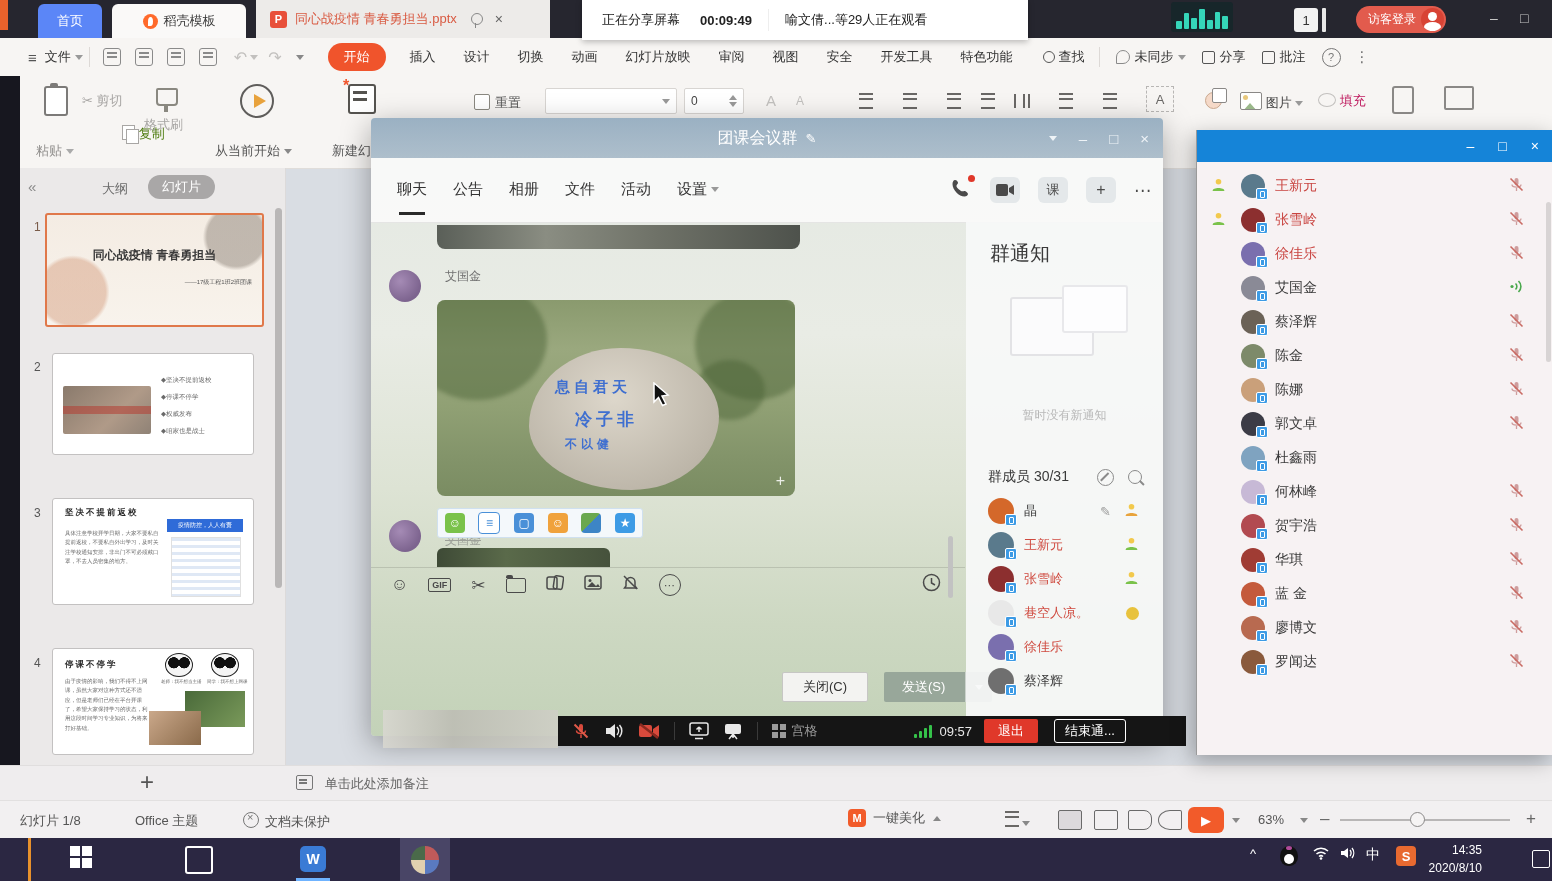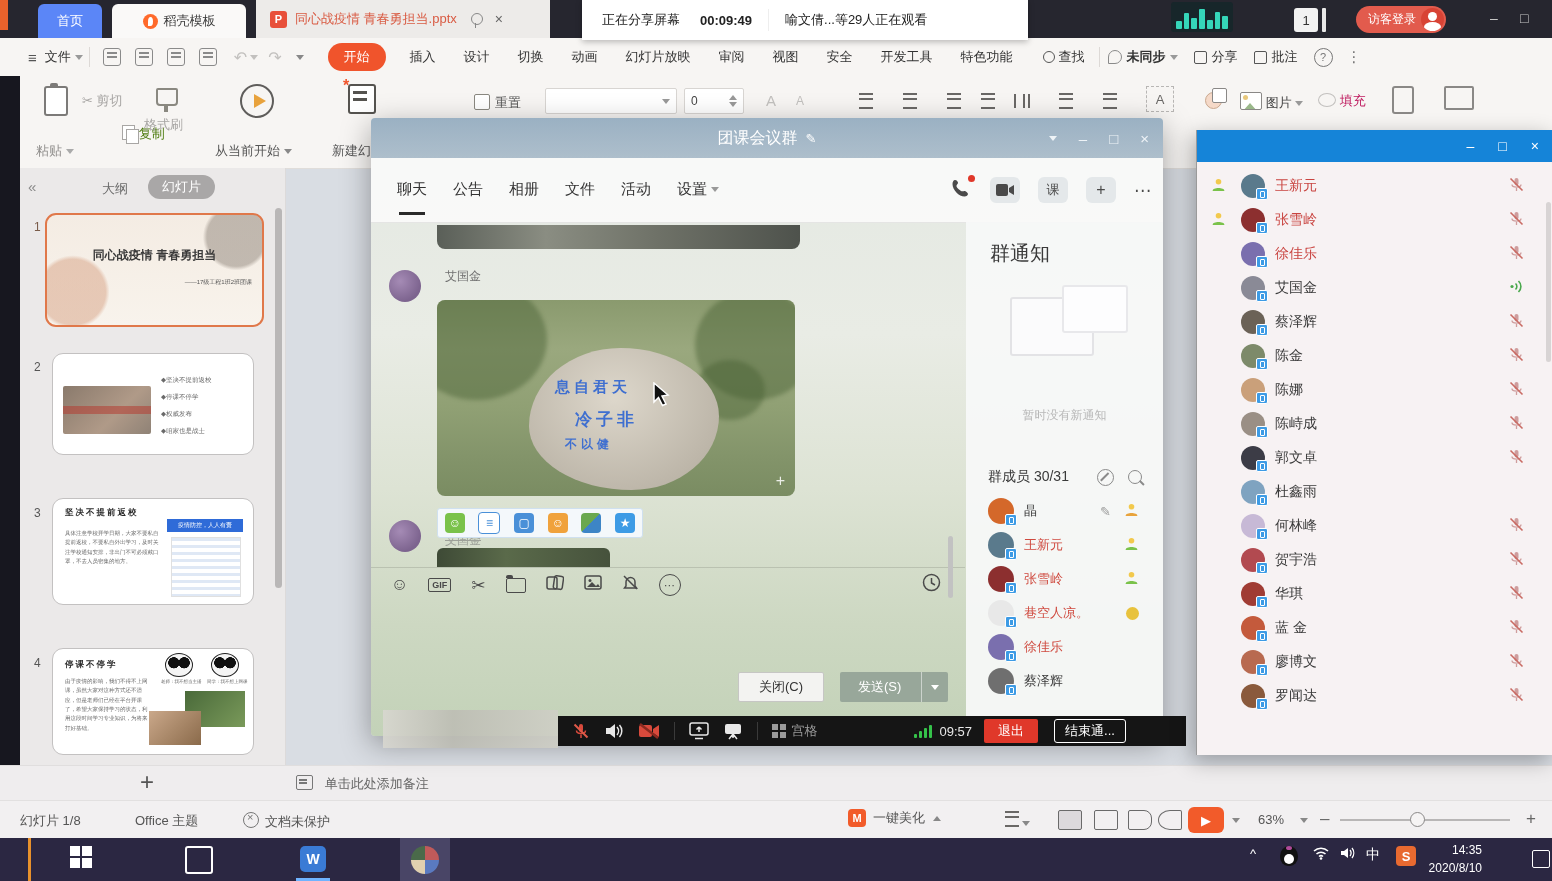--- a/index.html
+++ b/index.html
@@ -72,21 +72,21 @@
   .shape-ico i{position:absolute;left:0;top:4px;width:15px;height:15px;border-radius:50%;background:#f5d9c8;border:1.5px solid #caa88e;}
   .shape-ico b{position:absolute;right:0;top:0;width:13px;height:13px;border:1.5px solid #8a8886;border-radius:2px;background:#fff;}
   .pic-ico{display:inline-block;width:20px;height:16px;border:1.5px solid #8a8886;border-radius:2px;position:relative;vertical-align:-3px;background:#fff;overflow:hidden;}
   .pic-ico:before{content:"";position:absolute;left:2px;top:2px;width:5px;height:5px;border-radius:50%;background:#e8c87c;}
   .pic-ico:after{content:"";position:absolute;left:1px;bottom:-3px;width:0;height:0;border-left:8px solid transparent;border-right:8px solid transparent;border-bottom:9px solid #9ab88a;}
 
   
   .leftdark{position:absolute;left:0;top:76px;width:20px;height:724px;background:#17171f;}
   .sidepanel{position:absolute;left:20px;top:168px;width:265px;height:597px;background:#ebe9e9;border-right:1px solid #dcdada;}
   .side-tab-pill{background:#a9a7a7;color:#fff;border-radius:12px;padding:3px 14px;font-size:13px;}
-  .thumb{position:absolute;background:#fff;border:1px solid #c3c1c1;border-radius:11px;overflow:hidden;}
+  .thumb{position:absolute;background:#fff;border:1px solid #c3c1c1;border-radius:3px;overflow:hidden;}
   .thumb-sel{border:2px solid #e0784a;}
   .thumb-num{position:absolute;font-size:12px;color:#7a5c49;}
   .scrollbar-v{position:absolute;width:7px;background:#b9b7b7;border-radius:4px;}
   .tinytext{color:#6a6a6a;overflow:hidden;}
 
   
   .chatwin{position:absolute;left:371px;top:118px;width:792px;height:618px;z-index:10;border-radius:4px;overflow:hidden;
     box-shadow:0 8px 30px rgba(0,0,0,.35);
     background:linear-gradient(180deg,#e3e8e2 0%,#e9ece5 35%,#dde3d4 60%,#cdd8c2 82%,#c3d2b8 100%);}
   .chat-titlebar{position:absolute;left:0;top:0;width:100%;height:40px;
@@ -109,21 +109,21 @@
     border-radius:48% 52% 46% 54%/55% 48% 52% 45%;}
   .rocktext{position:absolute;color:#3f6fd0;font-weight:bold;font-size:15px;letter-spacing:4px;white-space:nowrap;}
   .hovertools{position:absolute;left:66px;top:390px;width:204px;height:28px;background:#f4f8fb;border:1px solid #cfe0ef;border-radius:3px;
     display:flex;align-items:center;justify-content:space-around;z-index:3;}
   .htico{width:20px;height:20px;border-radius:4px;display:flex;align-items:center;justify-content:center;font-size:12px;color:#fff;}
   .input-divider{position:absolute;left:0;top:449px;width:594px;height:1px;background:rgba(0,0,0,.12);}
   .input-icons{position:absolute;left:0;top:453px;width:594px;height:28px;display:flex;align-items:center;gap:20px;padding-left:20px;box-sizing:border-box;color:#4a4a4a;font-size:17px;}
   .gifbox{font-size:9px;border:1.5px solid #4a4a4a;border-radius:2px;padding:1px 3px;font-weight:bold;}
   .folder-ico{display:inline-block;width:18px;height:13px;border:1.5px solid #4a4a4a;border-radius:2px;position:relative;vertical-align:-1px;}
   .folder-ico:before{content:"";position:absolute;left:-1px;top:-4px;width:7px;height:3px;background:#4a4a4a;border-radius:2px 2px 0 0;}
-  .chat-btn{position:absolute;height:30px;border-radius:2px;font-size:13px;display:flex;align-items:center;justify-content:center;box-sizing:border-box;}
+  .chat-btn{position:absolute;height:30px;border-radius:2px;font-size:13px;display:flex;align-items:center;justify-content:center;box-sizing:border-box;margin-left:44px;}
   .msg-scroll{position:absolute;left:577px;top:418px;width:5px;height:62px;background:#c2c2c2;border-radius:3px;}
   .cs-row{display:flex;align-items:center;height:34px;padding-left:22px;position:relative;}
   .cs-av{width:26px;height:26px;border-radius:50%;position:relative;flex:none;}
   .cs-name{margin-left:10px;font-size:13px;}
   .mob-badge{position:absolute;right:-3px;bottom:-2px;width:10px;height:10px;background:#3d9be5;border-radius:2px;border:1px solid #fff;}
   .mob-badge:after{content:"";position:absolute;left:3px;top:2px;width:3px;height:5px;border:1px solid #fff;border-radius:1px;}
 
   
   .meetstrip{position:absolute;left:383px;top:710px;width:175px;height:38px;z-index:11;
     background:linear-gradient(90deg,#d8d7d0,#bdbdb4 40%,#cfcfc6);opacity:.9;}
@@ -246,21 +246,21 @@
         <span class="menu-tab">视图</span>
         <span class="menu-tab">安全</span>
         <span class="menu-tab">开发工具</span>
         <span class="menu-tab">特色功能</span>
       </span>
     <span style="margin-left:16px;display:flex;align-items:center;">
       <span style="display:inline-block;width:10px;height:10px;border:1.5px solid #555;border-radius:50%;position:relative;margin-right:4px;"></span>
       <span>查找</span>
     </span>
     <span class="vline" style="margin-left:14px;"></span>
-    <span style="margin-left:2px;display:flex;align-items:center;font-weight:bold;">
+    <span style="margin-left:10px;display:flex;align-items:center;">
       <span style="display:inline-block;width:12px;height:12px;border:1.5px solid #8a8a8a;border-radius:50% 50% 50% 0;margin-right:5px;"></span>
       <span>未同步</span>
       <span class="tri-down" style="color:#999;margin-left:4px;"></span>
     </span>
     <span style="margin-left:16px;display:flex;align-items:center;">
       <span style="display:inline-block;width:11px;height:11px;border:1.5px solid #555;border-radius:2px;margin-right:5px;"></span>
       <span>分享</span>
     </span>
     <span style="margin-left:16px;display:flex;align-items:center;">
       <span style="display:inline-block;width:11px;height:11px;border:1.5px solid #555;border-radius:2px 2px 2px 0;margin-right:5px;"></span>
@@ -721,32 +721,20 @@
           </span>
           <span class="mem-name" style="color:#3a3a3a;">陈娜</span>
           <span class="mem-mic"><svg width="17" height="17" viewBox="0 0 17 17">
               <rect x="6.5" y="2" width="4" height="7.5" rx="2" fill="#cf9d9d"></rect>
               <path d="M4 8.5c0 3.5 9 3.5 9 0" stroke="#cf9d9d" fill="none" stroke-width="1.3"></path>
               <line x1="8.5" y1="12" x2="8.5" y2="15" stroke="#cf9d9d" stroke-width="1.3"></line>
               <line x1="2.5" y1="2.5" x2="14.5" y2="14.5" stroke="#c96b63" stroke-width="1.6"></line>
             </svg></span>
         </div>
         <div class="mem-row">
-          <span class="mem-av" style="background:#9a8f85;">
-            <span class="mob-badge"></span>
-          </span>
-          <span class="mem-name" style="color:#3a3a3a;">陈峙成</span>
-          <span class="mem-mic"><svg width="17" height="17" viewBox="0 0 17 17">
-              <rect x="6.5" y="2" width="4" height="7.5" rx="2" fill="#cf9d9d"></rect>
-              <path d="M4 8.5c0 3.5 9 3.5 9 0" stroke="#cf9d9d" fill="none" stroke-width="1.3"></path>
-              <line x1="8.5" y1="12" x2="8.5" y2="15" stroke="#cf9d9d" stroke-width="1.3"></line>
-              <line x1="2.5" y1="2.5" x2="14.5" y2="14.5" stroke="#c96b63" stroke-width="1.6"></line>
-            </svg></span>
-        </div>
-        <div class="mem-row">
           <span class="mem-av" style="background:#3c3c46;">
             <span class="mob-badge"></span>
           </span>
           <span class="mem-name" style="color:#3a3a3a;">郭文卓</span>
           <span class="mem-mic"><svg width="17" height="17" viewBox="0 0 17 17">
               <rect x="6.5" y="2" width="4" height="7.5" rx="2" fill="#cf9d9d"></rect>
               <path d="M4 8.5c0 3.5 9 3.5 9 0" stroke="#cf9d9d" fill="none" stroke-width="1.3"></path>
               <line x1="8.5" y1="12" x2="8.5" y2="15" stroke="#cf9d9d" stroke-width="1.3"></line>
               <line x1="2.5" y1="2.5" x2="14.5" y2="14.5" stroke="#c96b63" stroke-width="1.6"></line>
             </svg></span>

